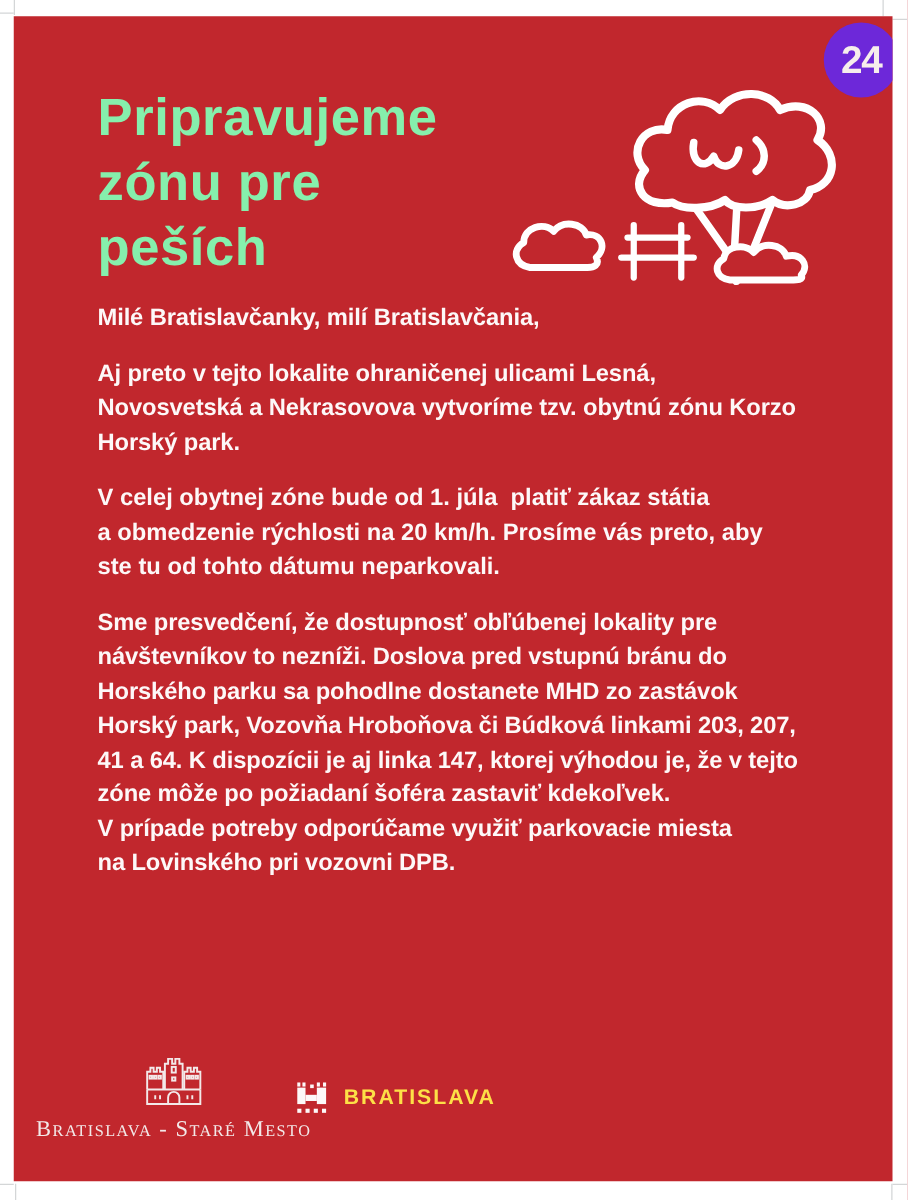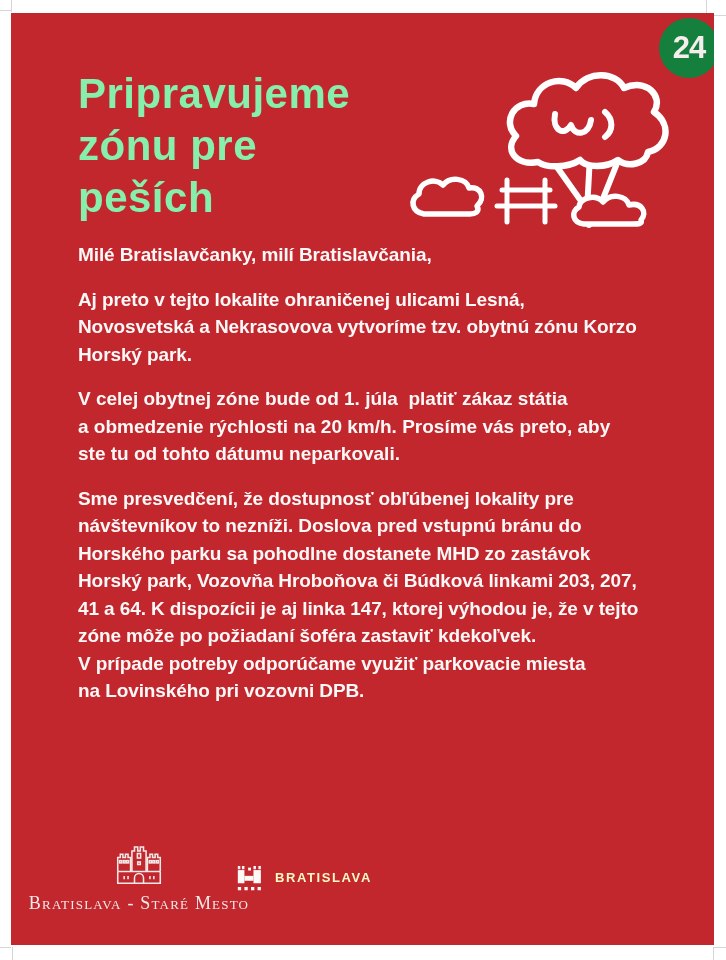--- a/index.html
+++ b/index.html
@@ -4,37 +4,37 @@
 <style>
   html,body{margin:0;padding:0;background:#ffffff;}
   .page{position:relative;width:726px;height:960px;background:#ffffff;overflow:hidden;
         font-family:"Liberation Sans","DejaVu Sans",sans-serif;}
   
   .crop{position:absolute;background:#d4d6d7;}
   
   .poster{position:absolute;left:11px;top:13px;width:703px;height:932px;
           background:#c1272d;overflow:hidden;color:#ffffff;}
   .badge{position:absolute;left:648px;top:5px;width:60px;height:60px;border-radius:50%;
-         background:#15803d;display:flex;align-items:center;justify-content:center;}
+         background:#6d28d9;display:flex;align-items:center;justify-content:center;}
   .badge span{font-size:31px;font-weight:800;color:#f6eeec;letter-spacing:-1px;}
   .title{margin:0;padding:55px 0 0 67px;font-size:42px;line-height:52px;font-weight:800;
          letter-spacing:.5px;white-space:pre-wrap;color:#86efac;}
   .illustration{position:absolute;left:389px;top:49px;}
   .content{width:628px;padding-left:67px;margin-top:17px;}
   .content p{margin:0 0 17px 0;font-size:19px;line-height:27.5px;font-weight:600;
              letter-spacing:-.1px;white-space:pre-wrap;color:#fdf8f8;}
   .content p.bold{font-weight:800;letter-spacing:0;}
   .footer{position:absolute;left:44px;top:828px;display:flex;align-items:center;}
   .footer-left{width:168px;display:flex;flex-direction:column;align-items:center;}
   .sm-label{margin-top:5px;font-family:"Liberation Serif","DejaVu Serif",serif;
             font-variant:small-caps;font-size:18px;letter-spacing:1.2px;color:#f3e9e9;
             white-space:nowrap;}
   .footer-right{display:flex;align-items:center;margin-left:14px;}
-  .wordmark{margin-left:10px;font-size:13px;font-weight:800;letter-spacing:1.6px;
-            color:#fef9c3;}
+  .wordmark{margin-left:10px;font-size:17px;font-weight:800;letter-spacing:1.6px;
+            color:#fde047;}
 </style>
 </head>
 <body>
 
 <div class="page">
 
   <div>
     <div class="crop" style="left:0;top:10px;width:11px;height:1px"></div>
     <div class="crop" style="left:11px;top:0;width:1px;height:12px"></div>
     <div class="crop" style="left:714px;top:15px;width:12px;height:1px"></div>

